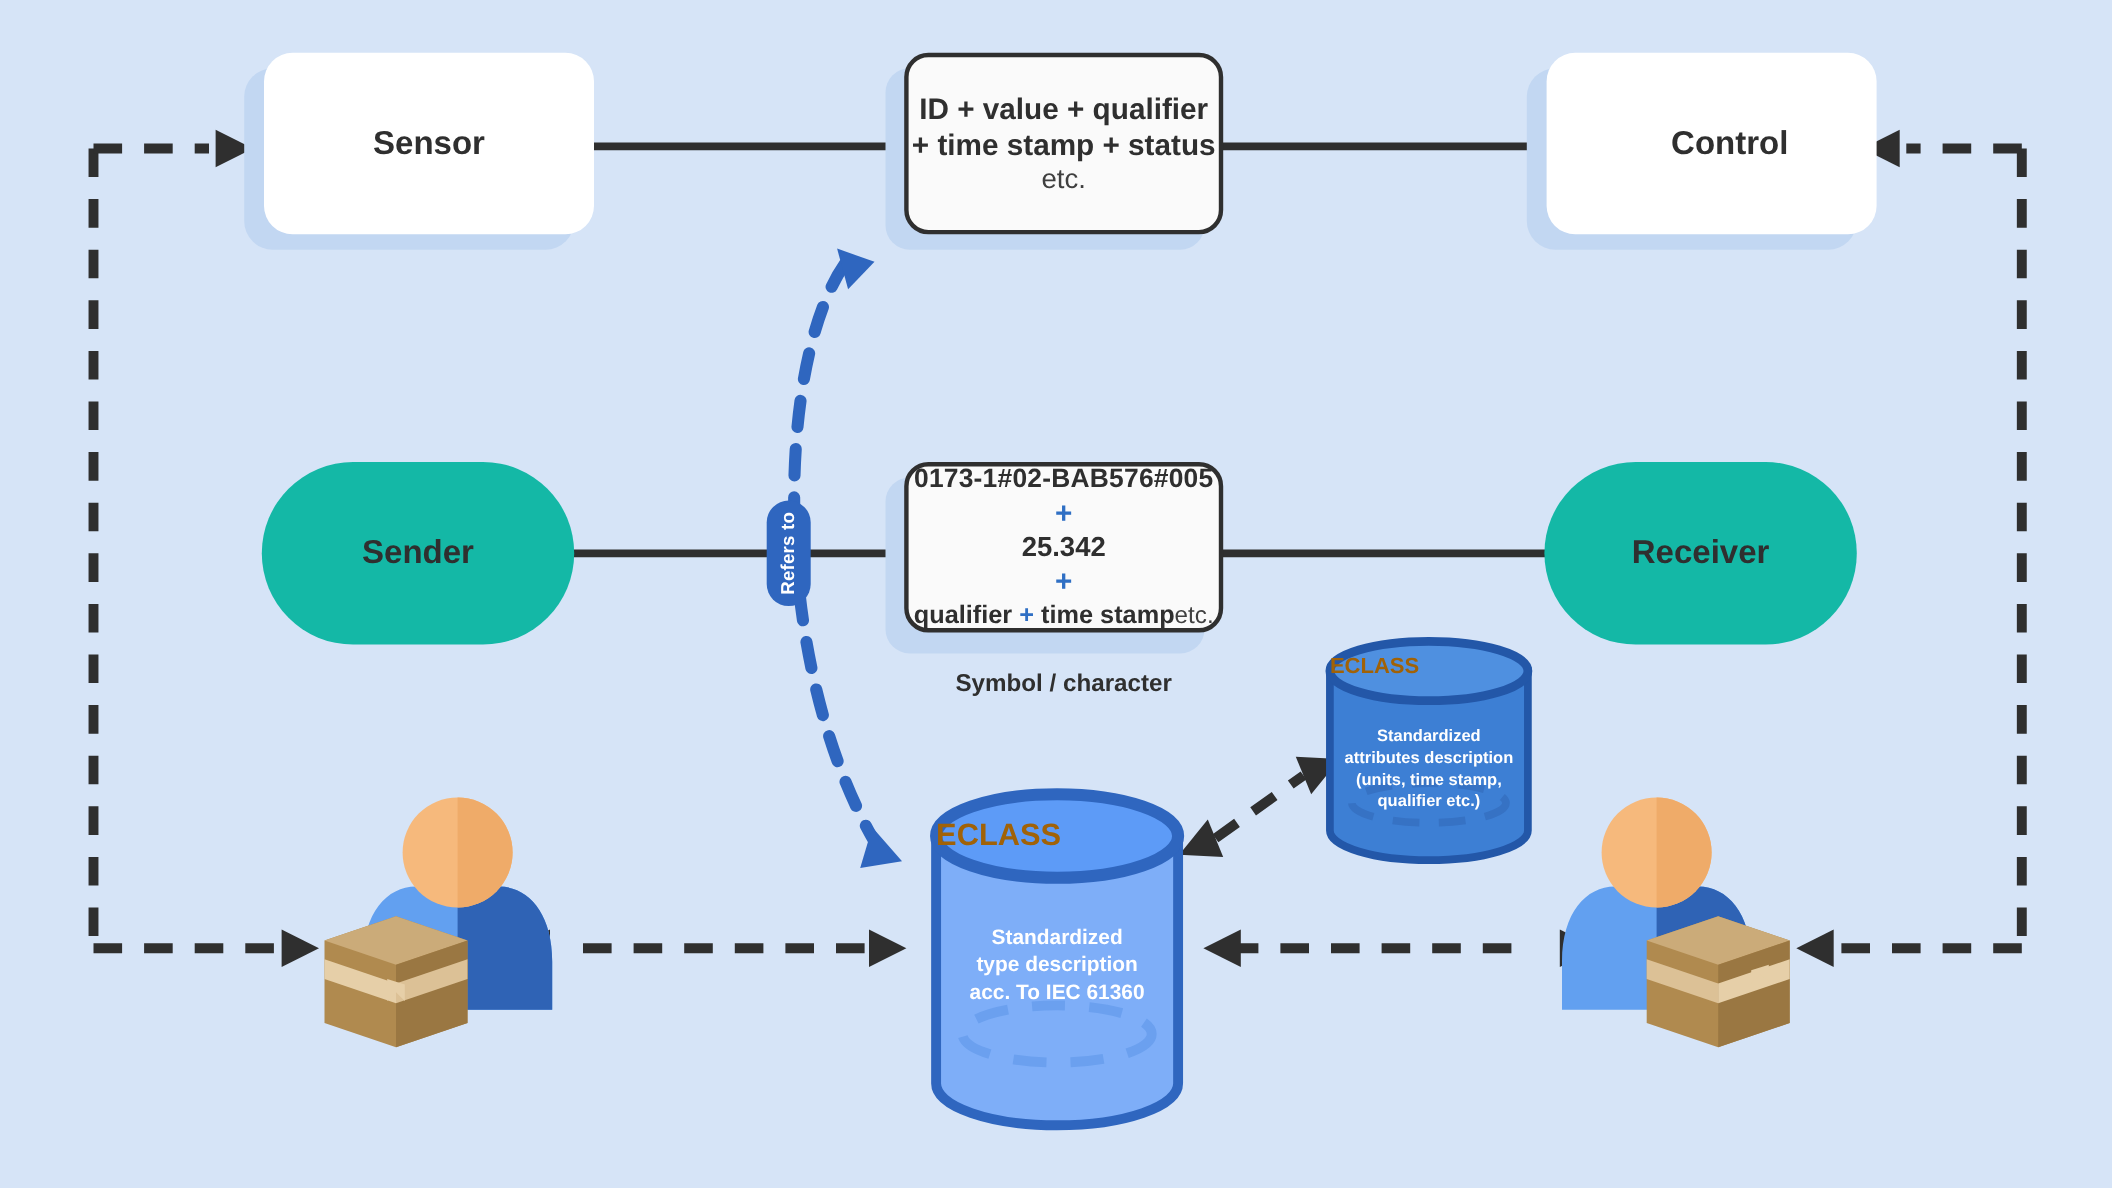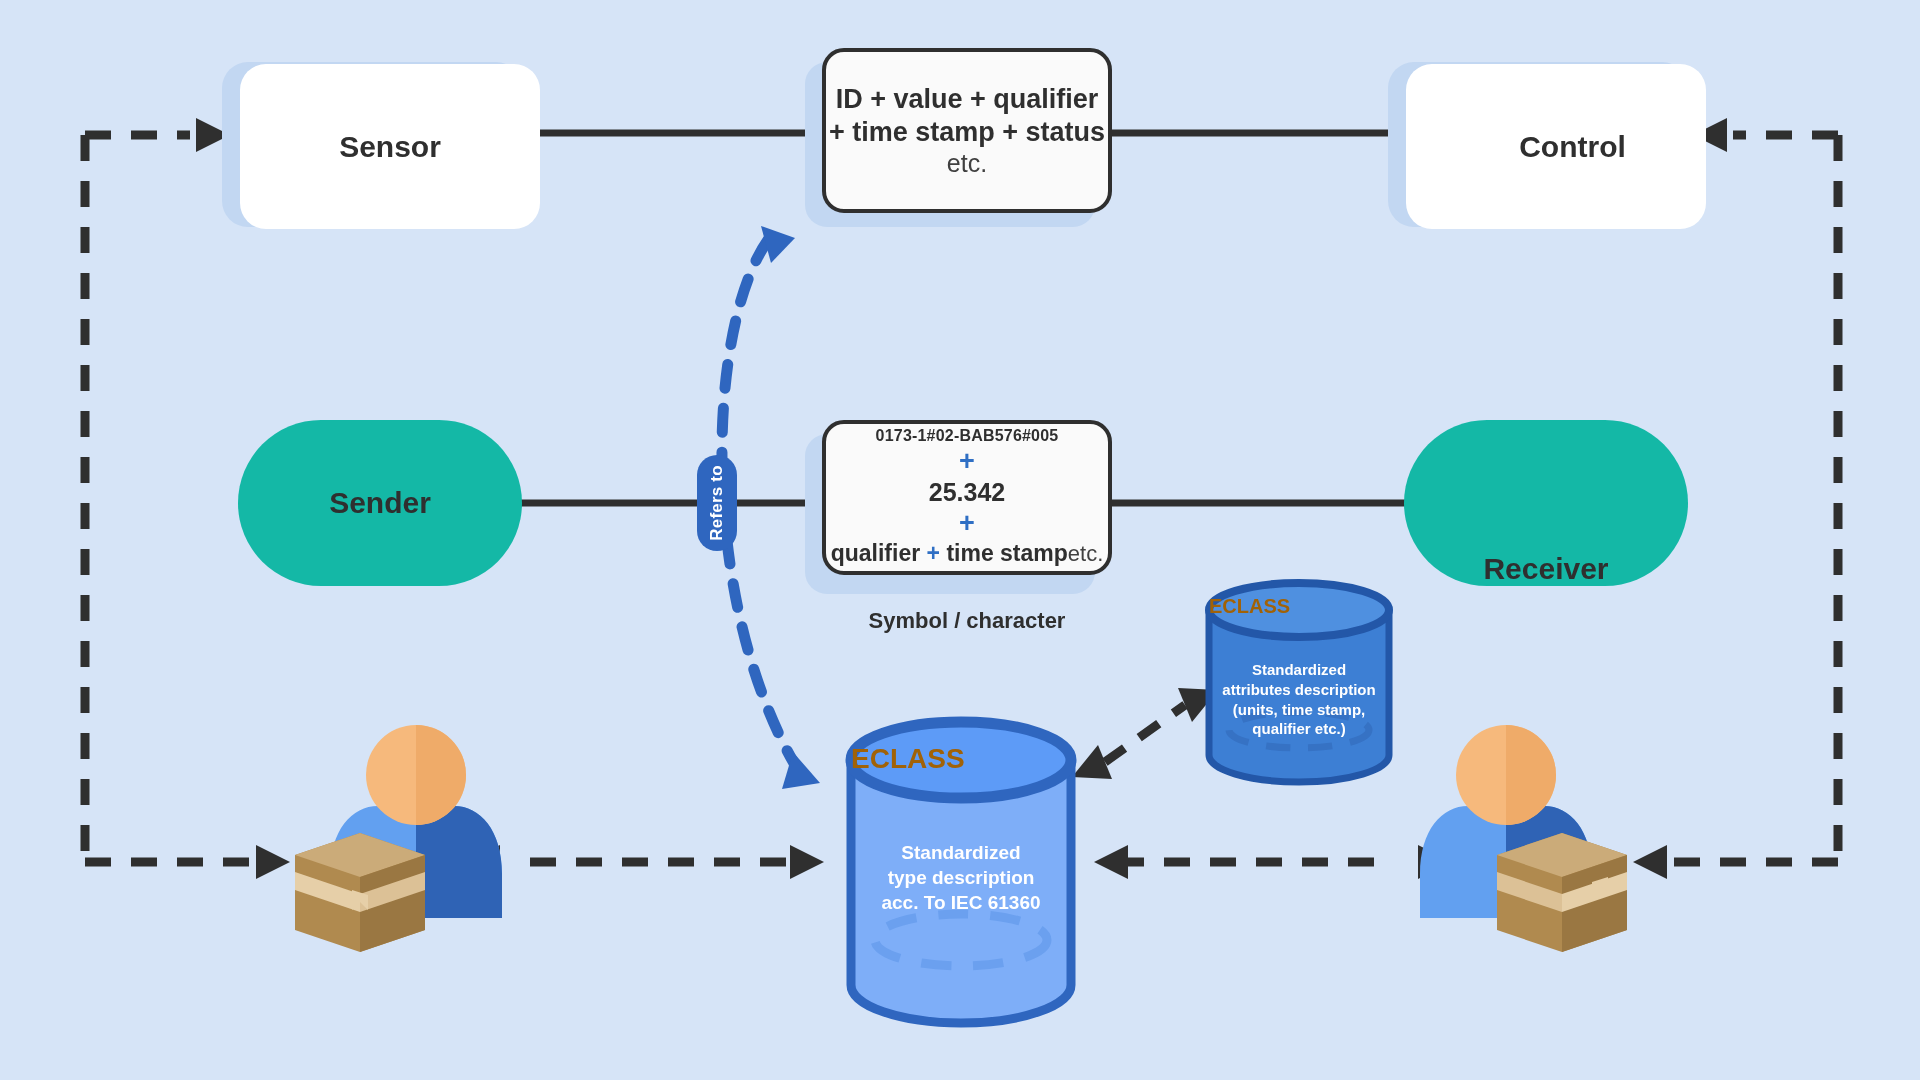--- a/index.html
+++ b/index.html
@@ -39,21 +39,20 @@
     position: absolute;
     background: #c2d7f2;
     box-sizing: border-box;
   }
   .node-white {
     background: #ffffff;
     border-radius: 26px;
     color: #2f2f2f;
     font-weight: bold;
     font-size: 30px;
-    margin-top: 16px;
   }
   .node-white-shadow {
     border-radius: 26px;
   }
   .node-pill {
     background: #14b8a6;
     border-radius: 999px;
     color: #2f2f2f;
     font-weight: bold;
     font-size: 30px;
@@ -88,21 +87,21 @@
     font-size: 25px;
     color: #404040;
     line-height: 1.2;
   }
   .plus {
     color: #2f6fc4;
     font-weight: bold;
   }
   .msg-id {
     font-weight: bold;
-    font-size: 16px;
+    font-size: 24px;
     letter-spacing: 0.2px;
     white-space: nowrap;
   }
   .msg-plus-row {
     color: #2f6fc4;
     font-weight: bold;
     font-size: 27px;
     line-height: 1.0;
     margin: 3px 0;
   }
@@ -277,21 +276,21 @@
   <div class="msgbox" style="left:822px; top:48px; width:290px; height:165px;text-align:right;">
     <div class="msg-line">ID + value + qualifier</div>
     <div class="msg-line">+ time stamp + status</div>
     <div class="msg-etc">etc.</div>
   </div>
 
   <div class="node node-pill" style="left:238px; top:420px; width:284px; height:166px;">
     <span>Sender</span>
   </div>
 
-  <div class="node node-pill" style="left:1404px; top:420px; width:284px; height:166px;align-items:flex-end;">
+  <div class="node node-pill" style="left:1404px; top:420px; width:284px; height:166px;">
     <span>Receiver</span>
   </div>
 
   <div class="msgbox-shadow" style="left:805px; top:434px; width:290px; height:160px;"></div>
   <div class="msgbox" style="left:822px; top:420px; width:290px; height:155px;">
     <div class="msg-id">0173-1#02-BAB576#005</div>
     <div class="msg-plus-row">+</div>
     <div class="msg-val">25.342</div>
     <div class="msg-plus-row">+</div>
     <div class="msg-tail">

